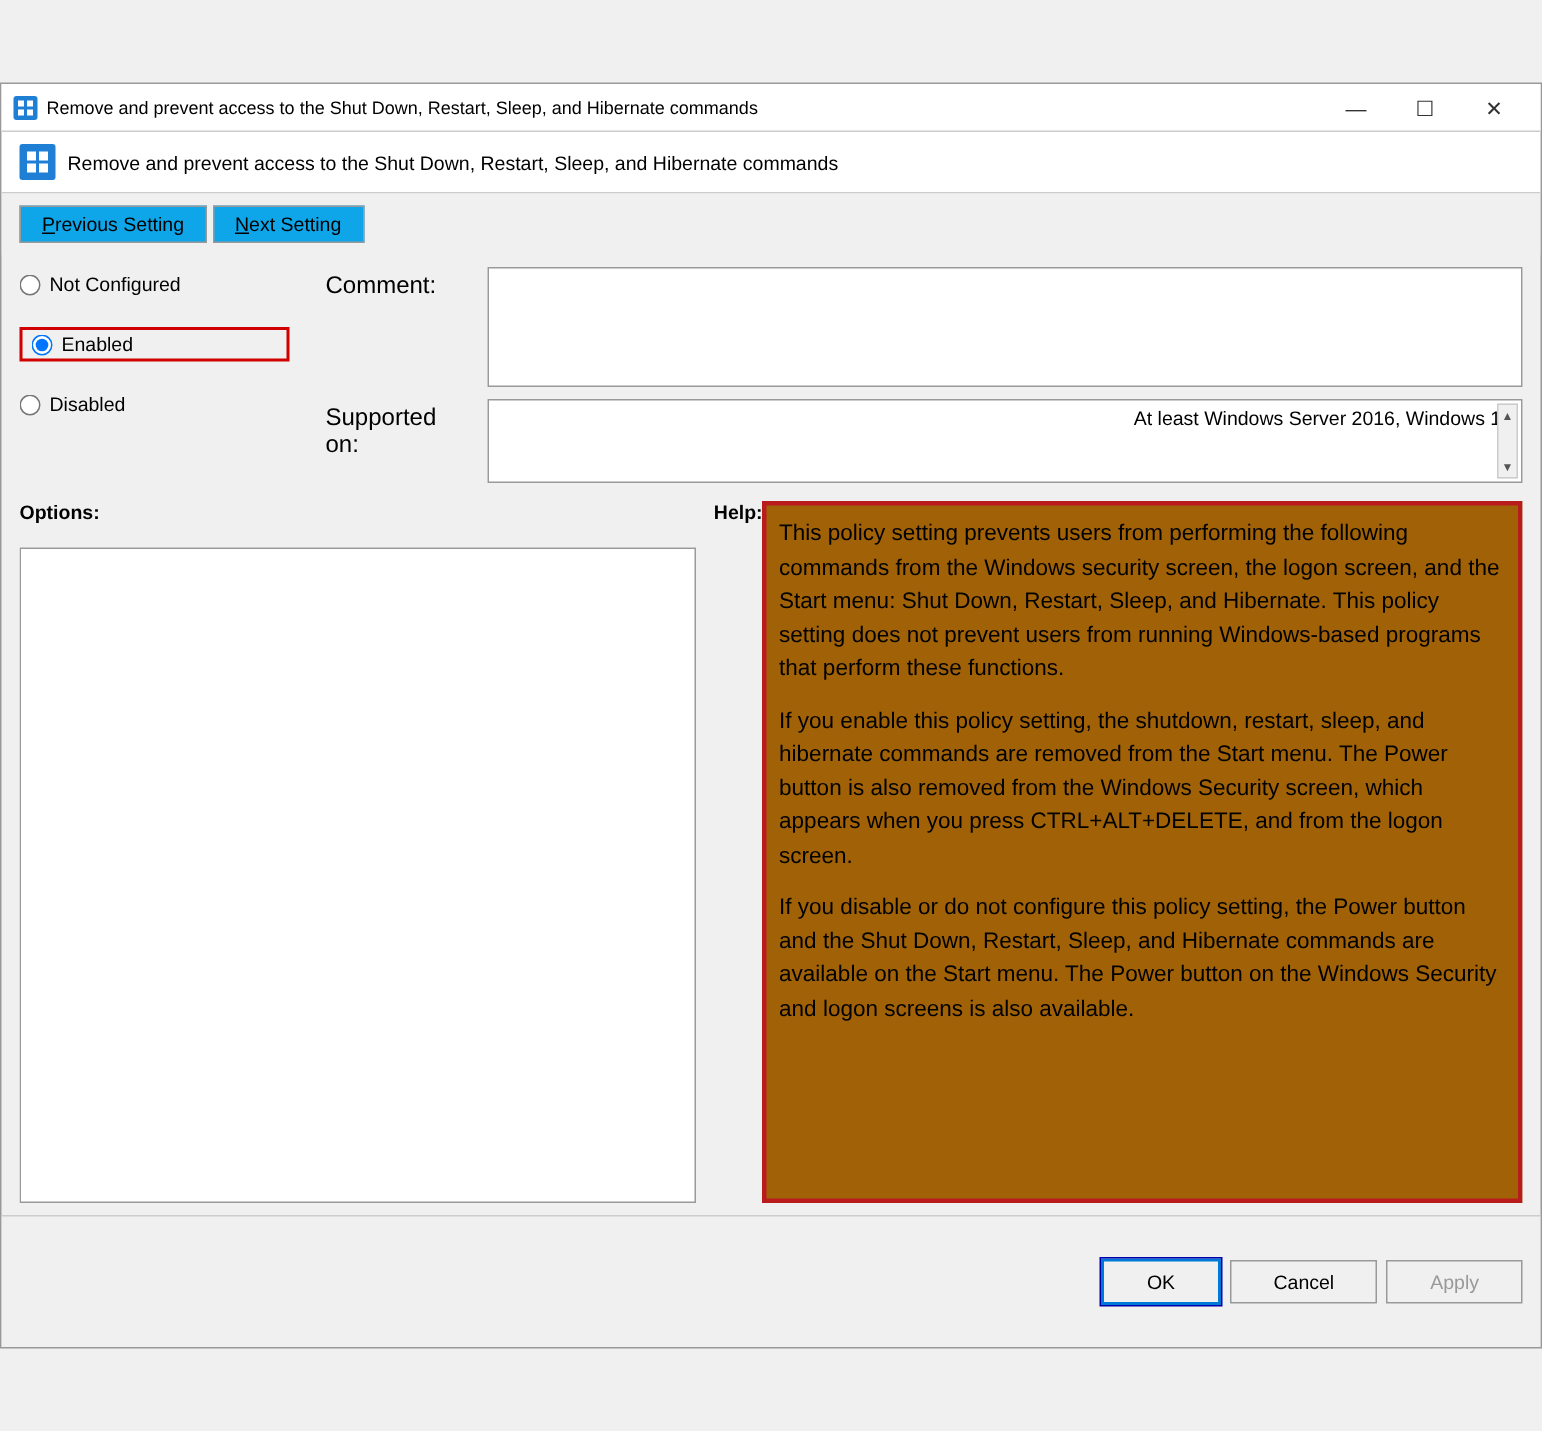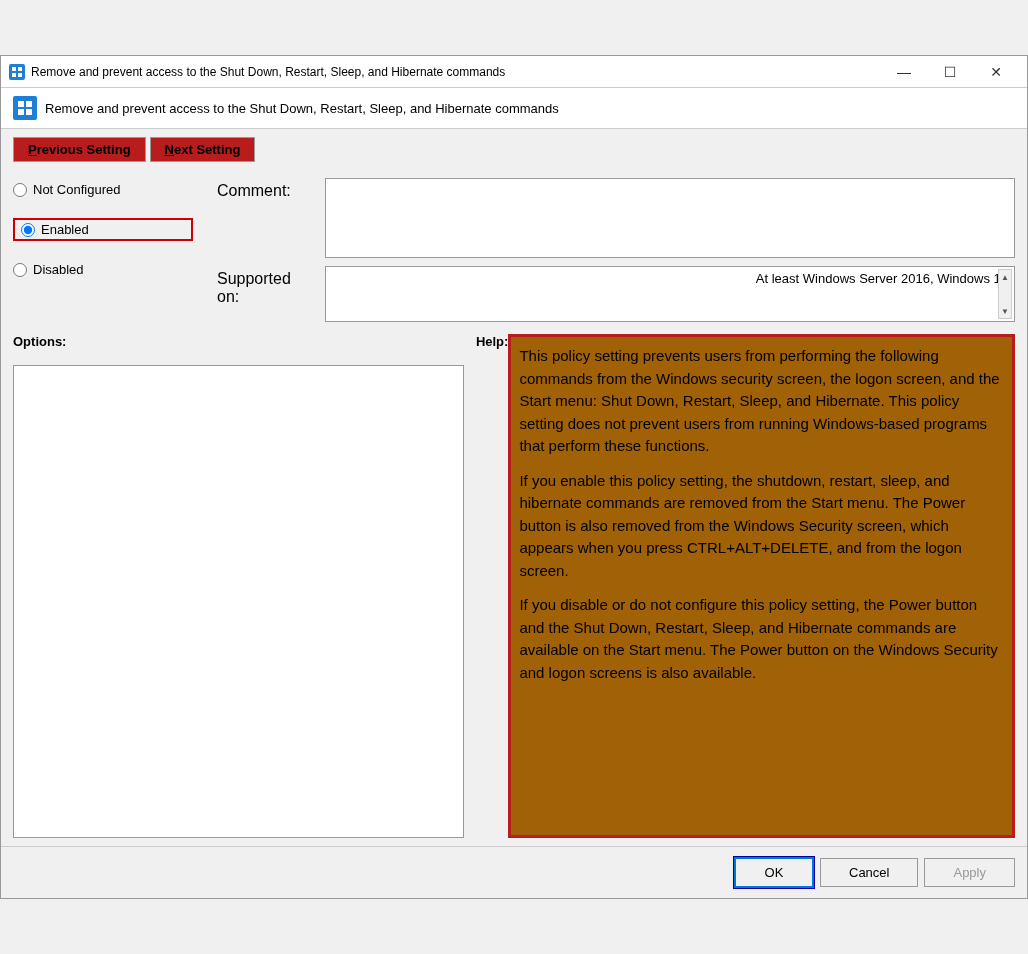--- a/index.html
+++ b/index.html
@@ -102,25 +102,24 @@
     .nav-section {
       padding: 8px 12px;
       display: flex;
       gap: 4px;
       flex-shrink: 0;
       background: #f0f0f0;
     }
     .nav-btn {
       padding: 4px 14px;
       border: 1px solid #999;
-      background: #b91c1c;
+      background: #0ea5e9;
       cursor: pointer;
       font-size: 13px;
       font-family: "Segoe UI", Arial, sans-serif;
-      font-weight: bold;
     }
     .nav-btn .underline { text-decoration: underline; }
 
     .main-body {
       flex: 1;
       display: flex;
       flex-direction: column;
       padding: 8px 12px;
       overflow: hidden;
     }
@@ -273,21 +272,21 @@
     }
     .help-box p:last-child {
       margin-bottom: 0;
     }
 
     .button-bar {
       display: flex;
       justify-content: flex-end;
       align-items: center;
       gap: 6px;
-      padding: 10px 12px;
+      padding: 28px 12px;
       background: #f0f0f0;
       border-top: 1px solid #ccc;
       flex-shrink: 0;
     }
     .dialog-btn {
       padding: 6px 28px;
       border: 1px solid #999;
       background: #f0f0f0;
       cursor: pointer;
       font-size: 13px;

